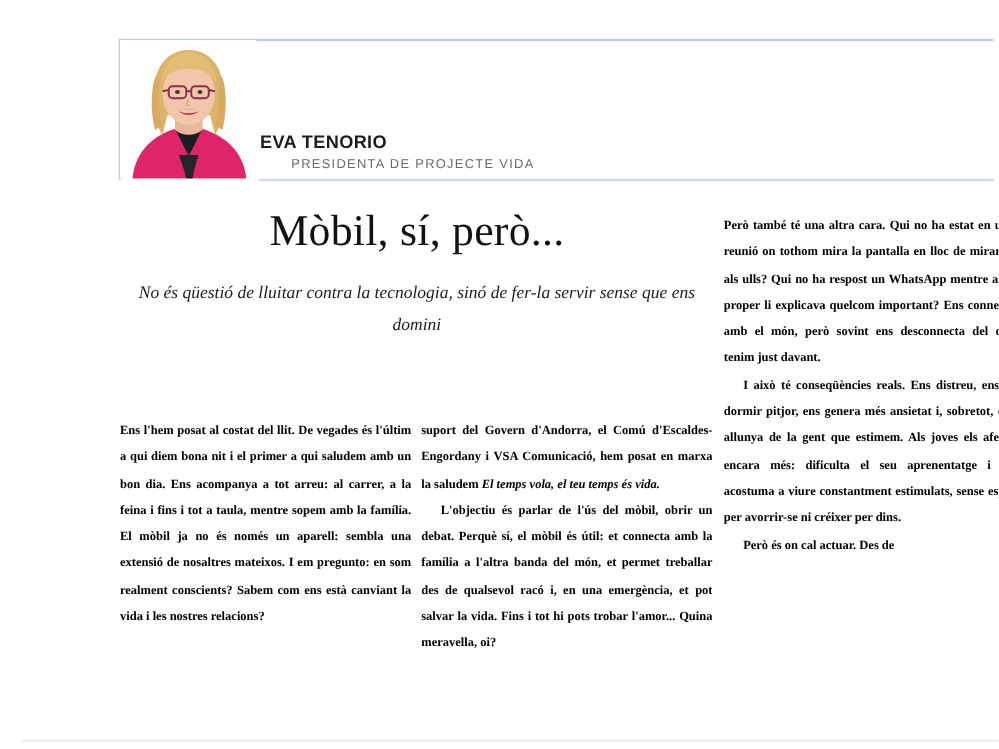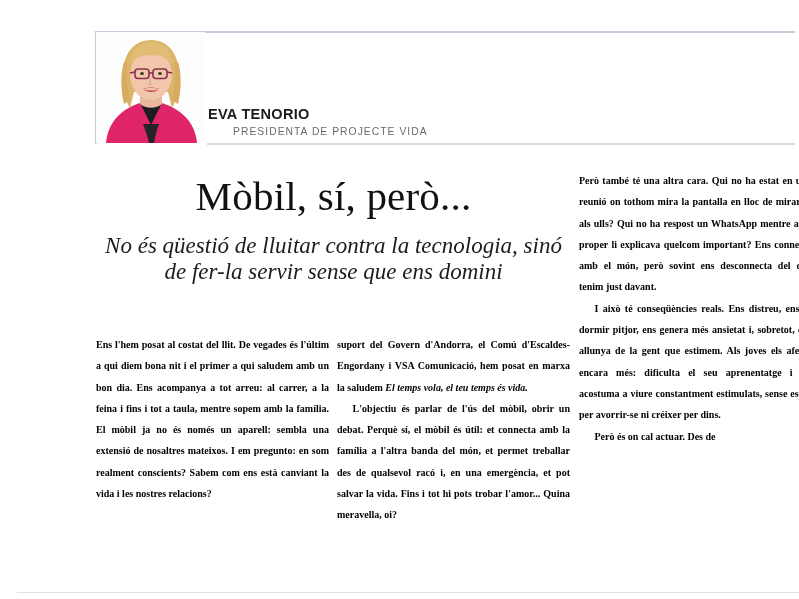--- a/index.html
+++ b/index.html
@@ -104,31 +104,31 @@
   
   .headline-block {
     position: absolute;
     left: 79px;
     top: 160px;
     width: 475px;
     text-align: center;
   }
   .headline {
     font-family: "Liberation Serif", serif;
-    font-size: 41px;
+    font-size: 35px;
     font-weight: normal;
     line-height: 42px;
     color: #111111;
-    margin: 15px;
+    margin: 4px;
     letter-spacing: 0.2px;
   }
   .subhead {
     font-family: "Liberation Serif", serif;
     font-style: italic;
-    font-size: 23px;
+    font-size: 14px;
     line-height: 25.5px;
     color: #1c1c1c;
     margin: 16px 0 0 0;
     padding: 0 4px;
   }
 
   
   .col {
     position: absolute;
     font-family: "Liberation Serif", serif;

